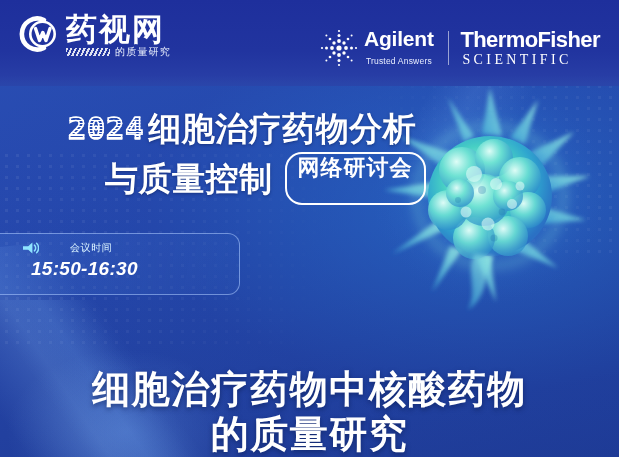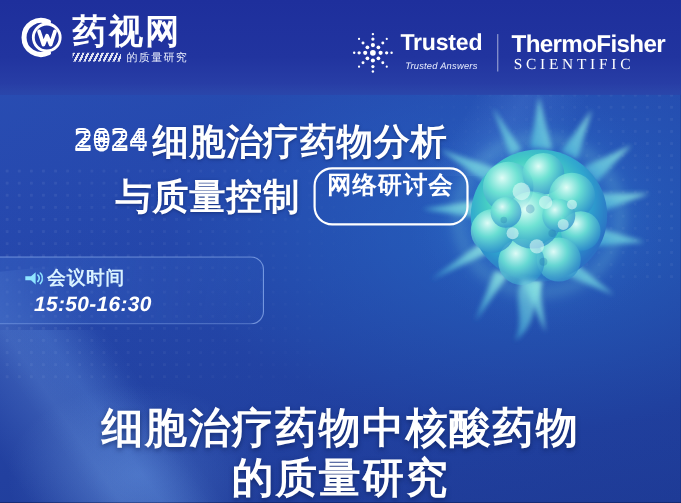--- a/index.html
+++ b/index.html
@@ -68,32 +68,32 @@
   }
   .brand-sub-cn{
     font-size:10px;color:#eef3ff;letter-spacing:1.2px;white-space:nowrap;
     font-family:"DejaVu Sans","Liberation Sans",sans-serif;
   }
   .partners{position:absolute;left:318px;top:26px;display:flex;align-items:center;height:44px;}
   .agilent{display:flex;align-items:center;}
   .agilent-mark{width:42px;height:42px;flex:0 0 auto;}
   .agilent-txt{margin-left:4px;text-align:center;}
   .agilent-name{font-size:21px;font-weight:700;color:#fff;letter-spacing:-.2px;line-height:20px;}
-  .agilent-tag{font-size:8.5px;color:#e9eeff;letter-spacing:.2px;margin-top:3px;font-style:italic;}
+  .agilent-tag{font-size:8.5px;color:#e9eeff;letter-spacing:.2px;margin-top:3px;}
   .divider{width:1px;height:34px;background:rgba(255,255,255,.55);margin:0 12px 0 14px;}
   .thermo{line-height:1;}
   .thermo-name{font-size:22px;font-weight:700;color:#fff;letter-spacing:-.6px;}
   .thermo-sub{font-size:14px;color:#fff;letter-spacing:3.4px;margin-top:2px;padding-left:2px;font-family:Liberation Serif, serif;}
   
   .cell-wrap{position:absolute;left:362px;top:78px;width:250px;height:240px;pointer-events:none;}
   
   .title-block{position:absolute;left:68px;top:112px;}
   .title-line1{display:flex;align-items:flex-end;}
   .year{
-    font-size:26px;font-weight:700;line-height:33px;letter-spacing:1px;
+    font-size:30px;font-weight:700;line-height:33px;letter-spacing:1px;
     font-family:"DejaVu Sans Mono","Liberation Mono",monospace;
     color:transparent;
     background-image:repeating-linear-gradient(0deg,#ffffff 0 1.5px,rgba(255,255,255,0) 1.5px 3px);
     -webkit-background-clip:text;background-clip:text;
     -webkit-text-stroke:1.6px #ffffff;
     padding-right:4px;
   }
   .t1{
     font-size:33px;font-weight:700;line-height:33px;color:#fff;letter-spacing:.5px;
     font-family:"DejaVu Sans","Liberation Sans",sans-serif;
@@ -115,22 +115,23 @@
     position:absolute;left:-22px;top:233px;width:262px;height:62px;
     border:1px solid rgba(175,205,255,.55);
     border-left:none;
     border-radius:0 12px 12px 0;
     background:linear-gradient(100deg,rgba(70,120,215,0.30),rgba(60,105,200,0.10));
     padding:7px 0 0 44px;
   }
   .tc-head{display:flex;align-items:center;}
   .tc-icon{width:17px;height:14px;flex:0 0 auto;margin-right:4px;}
   .tc-label{
-    font-size:17px;font-weight:700;color:#d9f2ff;letter-spacing:.6px;
-    font-family:"DejaVu Sans","Liberation Sans",sans-serif;
+    font-size:10px;font-weight:400;color:#d9f2ff;letter-spacing:.6px;
+    font-family:"DejaVu Sans","Liberation Sans",sans-serif;
+    margin-left:27px;
   }
   .tc-body{display:flex;align-items:baseline;margin-top:3px;}
   .tc-date{
     font-size:19px;color:#ffffff;letter-spacing:0;
     font-family:"DejaVu Sans","Liberation Sans",sans-serif;
   }
   .tc-time{
     font-size:19px;font-weight:700;font-style:italic;color:#ffffff;margin-left:9px;letter-spacing:.3px;
     font-family:"Liberation Sans","DejaVu Sans",sans-serif;
   }
@@ -286,21 +287,21 @@
               <circle cx="26" cy="16" r="1.7"></circle>
                 <circle cx="30" cy="12" r="1.35"></circle>
                 <circle cx="33.6" cy="8.4" r="1"></circle>
               <circle cx="16" cy="26" r="1.7"></circle>
                 <circle cx="12" cy="30" r="1.35"></circle>
                 <circle cx="8.4" cy="33.6" r="1"></circle>
             </g>
           </svg>
         </span>
         <span class="agilent-txt">
-          <span class="agilent-name">Trusted</span>
+          <span class="agilent-name">Agilent</span>
           <span class="agilent-tag">Trusted Answers</span>
         </span>
       </span>
       <span class="divider"></span>
       <span class="thermo">
         <span class="thermo-name">ThermoFisher</span>
         <span class="thermo-sub">SCIENTIFIC</span>
       </span>
     </div>
   </div>

